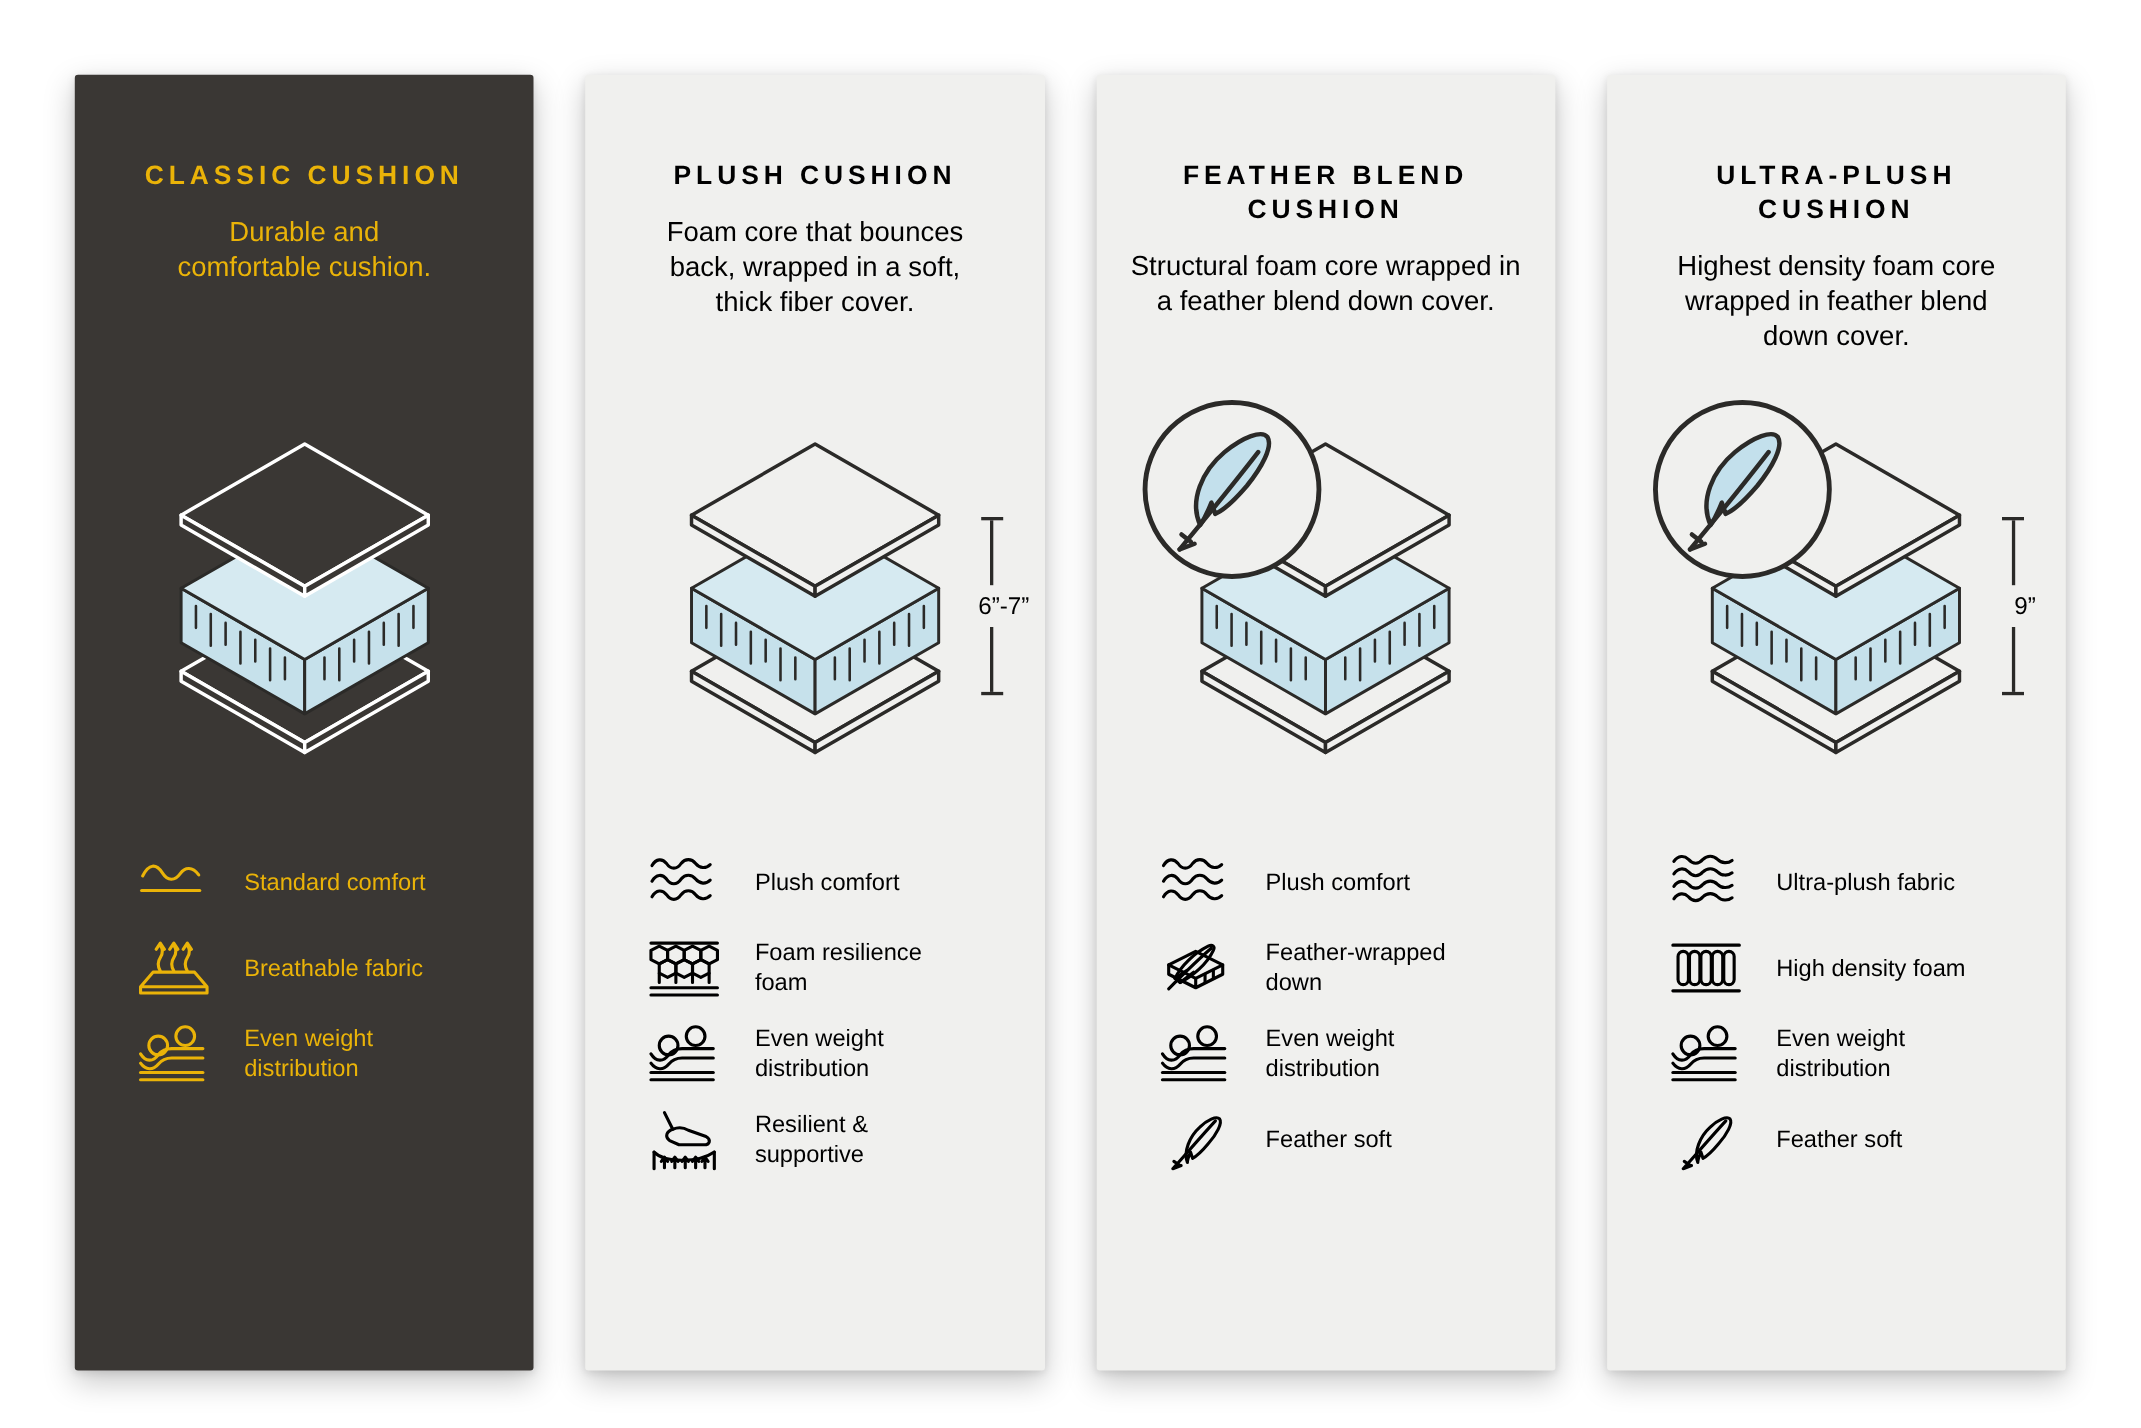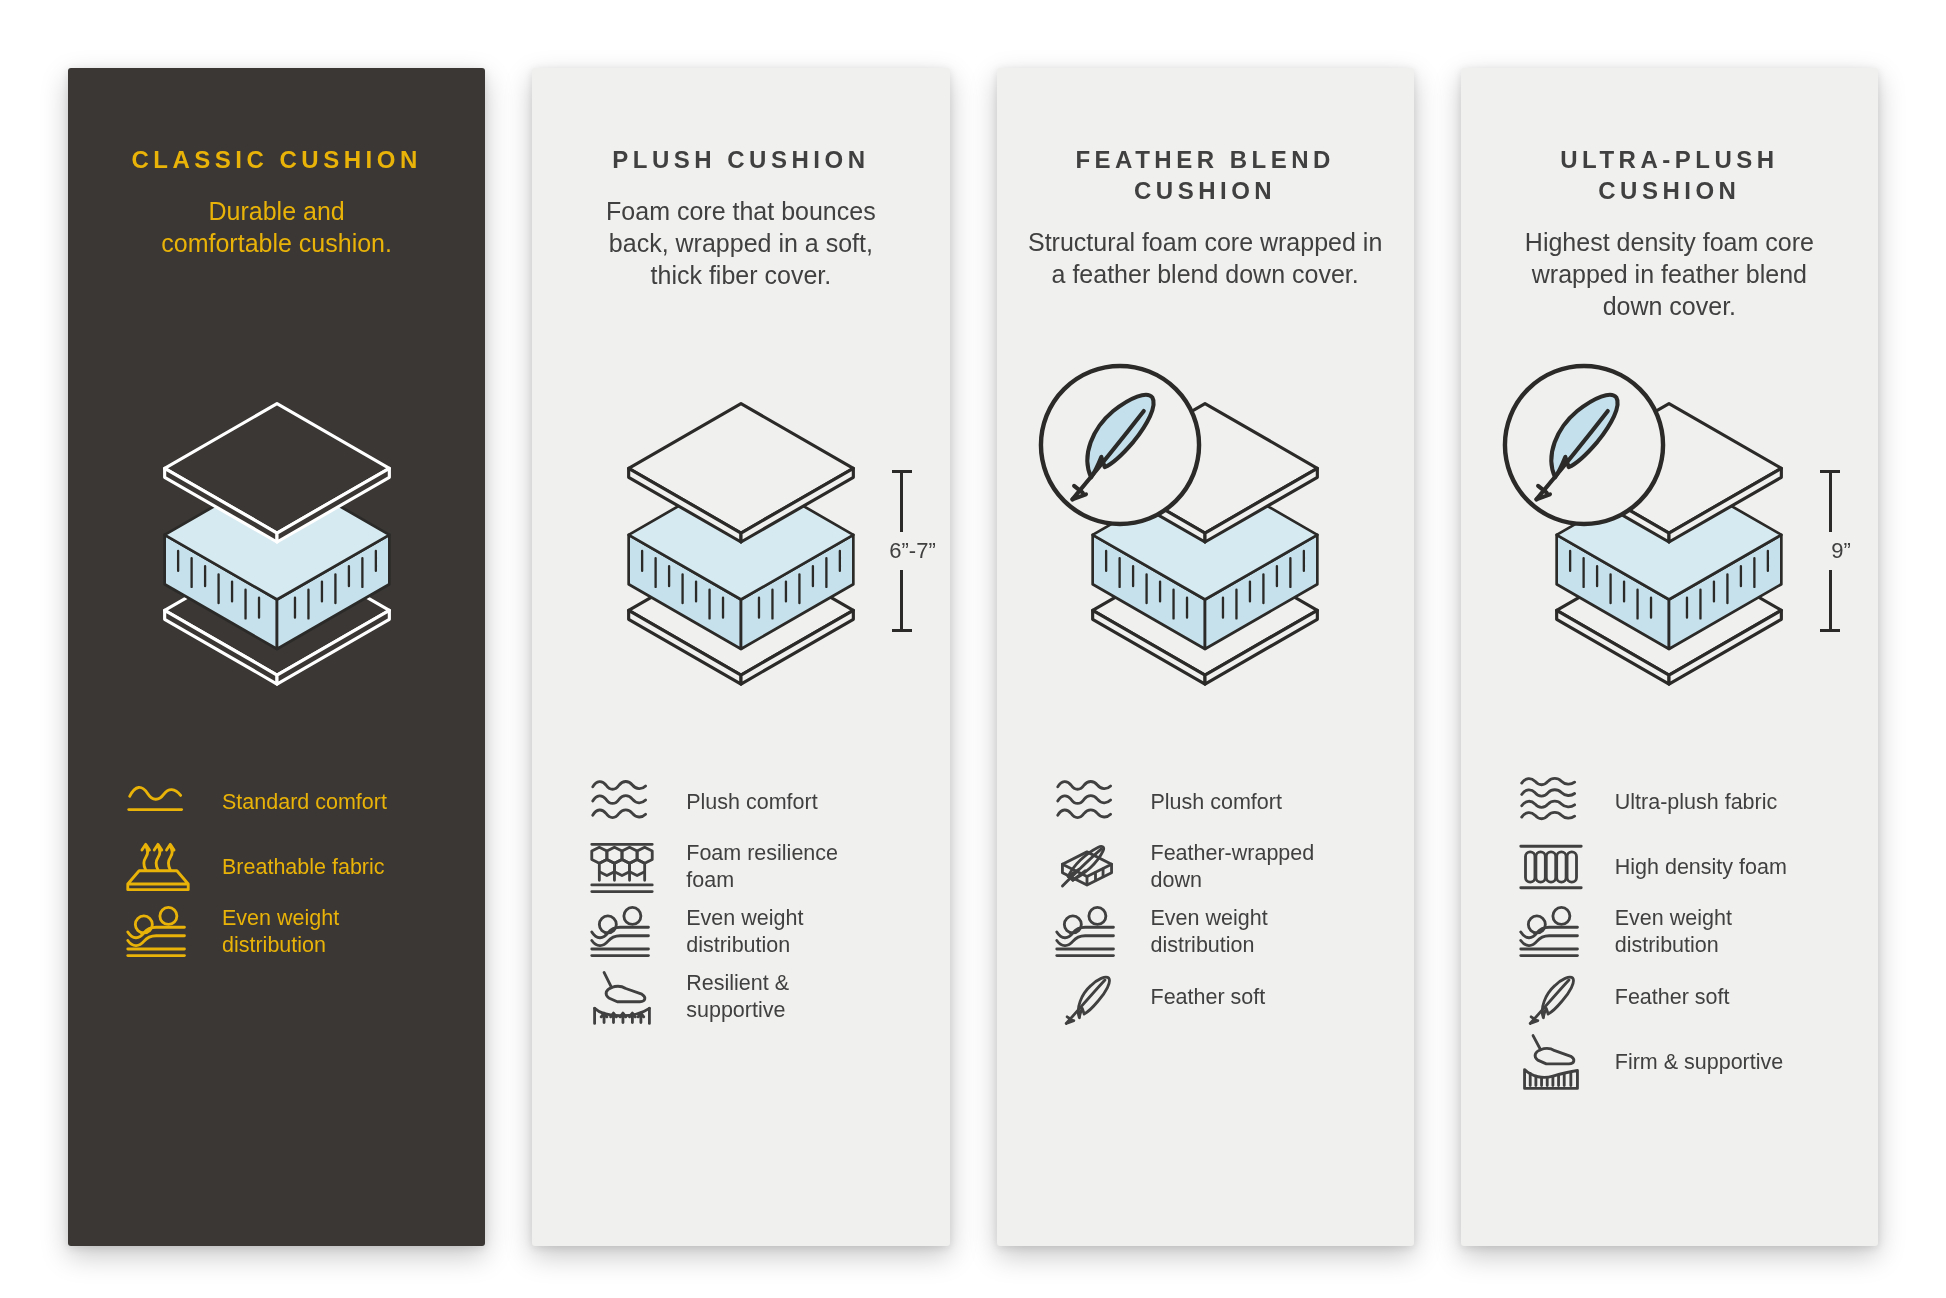--- a/index.html
+++ b/index.html
@@ -2,21 +2,21 @@
 <html><head>
 <meta charset="utf-8">
 <style>
   * { margin:0; padding:0; box-sizing:border-box; }
   html,body { width:1946px; height:1298px; background:#ffffff; overflow:hidden;
     font-family:"Liberation Sans","DejaVu Sans",sans-serif; }
   .board { display:flex; gap:47px; padding:68px 68px 0 68px; }
   .panel { position:relative; flex:1 1 0; height:1178px; border-radius:3px;
     box-shadow:0 10px 28px rgba(0,0,0,0.22), 0 2px 8px rgba(0,0,0,0.10); }
   .panel.dark  { --panel-bg:#3a3734; --slab-line:#ffffff; background:#3a3734; color:#eab308; }
-  .panel.light { --panel-bg:#f0f0ee; --slab-line:#2b2a28; background:#f0f0ee; color:#404040; }
+  .panel.light { --panel-bg:#f0f0ee; --slab-line:#2b2a28; background:#f0f0ee; color:#000000; }
   :root { --foam-top:#d6eaf1; --foam-side:#c6e1eb; --ink:#2b2a28; --feather-fill:#c3e0ec; }
 
   .title { margin:76px 36px 0; text-align:center; font-size:24px; font-weight:bold;
     letter-spacing:4.5px; line-height:1.3; white-space:pre-line; }
   .desc { margin:20px 30px 0; text-align:center; font-size:25px; line-height:1.28;
     white-space:pre-line; }
 
   .illo { position:absolute; top:332px; left:0; right:0; height:300px;
     display:flex; justify-content:center; }
   .cushion { width:252px; height:293px; }
@@ -24,21 +24,21 @@
   .measure { position:absolute; right:16px; top:70px; height:162px; width:64px;
     display:flex; flex-direction:column; align-items:center; }
   .mcap  { width:20px; height:3px; background:var(--ink); flex:0 0 auto; }
   .mline { width:3px; background:var(--ink); flex:1 1 auto; }
   .mlabel { font-size:22px; color:inherit; padding:6px 0; white-space:nowrap;margin-left:22px; }
 
   .badge { position:absolute; left:38px; top:-40px; width:170px; height:170px; z-index:3; }
   .badge svg { width:100%; height:100%; }
 
   .features { position:absolute; top:705px; left:56px; right:26px; list-style:none;
-    display:flex; flex-direction:column; gap:7px; }
+    display:flex; flex-direction:column; gap:20px; }
   .feat { display:flex; align-items:center; gap:30px; min-height:56px; }
   .fic { width:68px; height:58px; flex:0 0 auto; }
   .flabel { font-size:21.5px; line-height:1.24; max-width:195px; }
 
   svg .stroke { fill:none; stroke:currentColor; stroke-width:3; stroke-linecap:round; stroke-linejoin:round; }
 </style>
 </head>
 <body>
 
 <svg width="0" height="0" style="position:absolute" aria-hidden="true">
@@ -337,22 +337,16 @@
             <use href="#ic-even-weight"></use>
           </svg>
         <span class="flabel">Even weight distribution</span>
       </li>
       <li class="feat">
         <svg class="fic" viewBox="0 0 72 60">
             <use href="#ic-feather-soft"></use>
           </svg>
         <span class="flabel">Feather soft</span>
       </li>
-      <li class="feat">
-        <svg class="fic" viewBox="0 0 72 60">
-            <use href="#ic-firm-supportive"></use>
-          </svg>
-        <span class="flabel">Firm &amp; supportive</span>
-      </li>
     </ul>
   </section>
 
 </div>
 
 </body></html>

